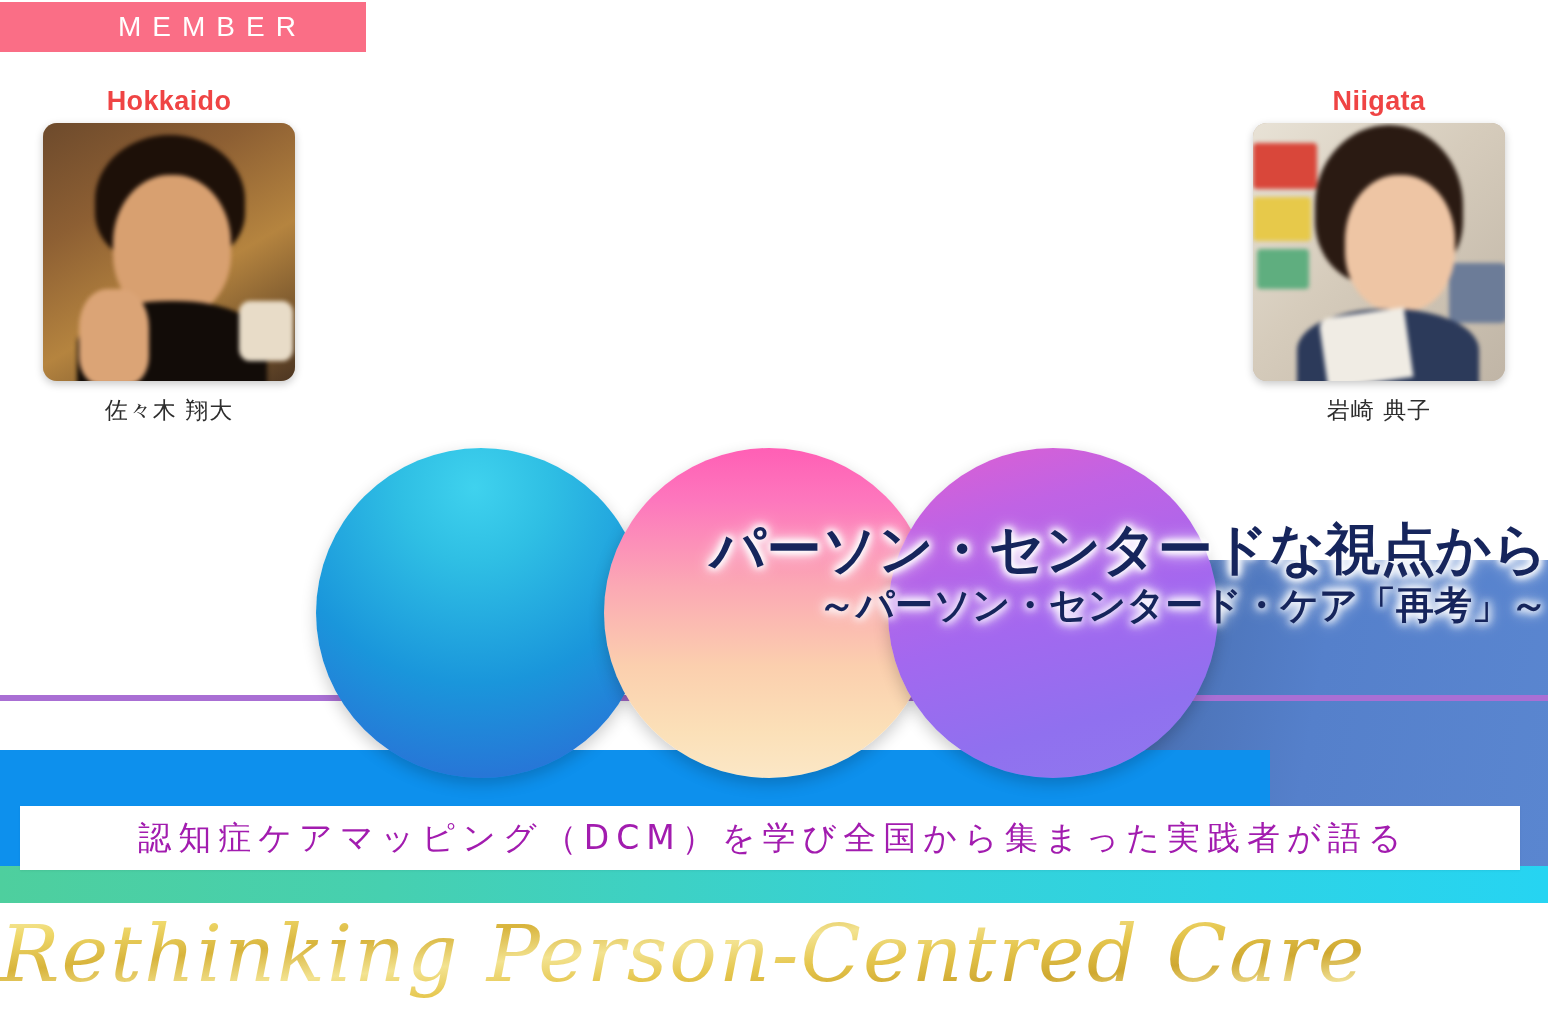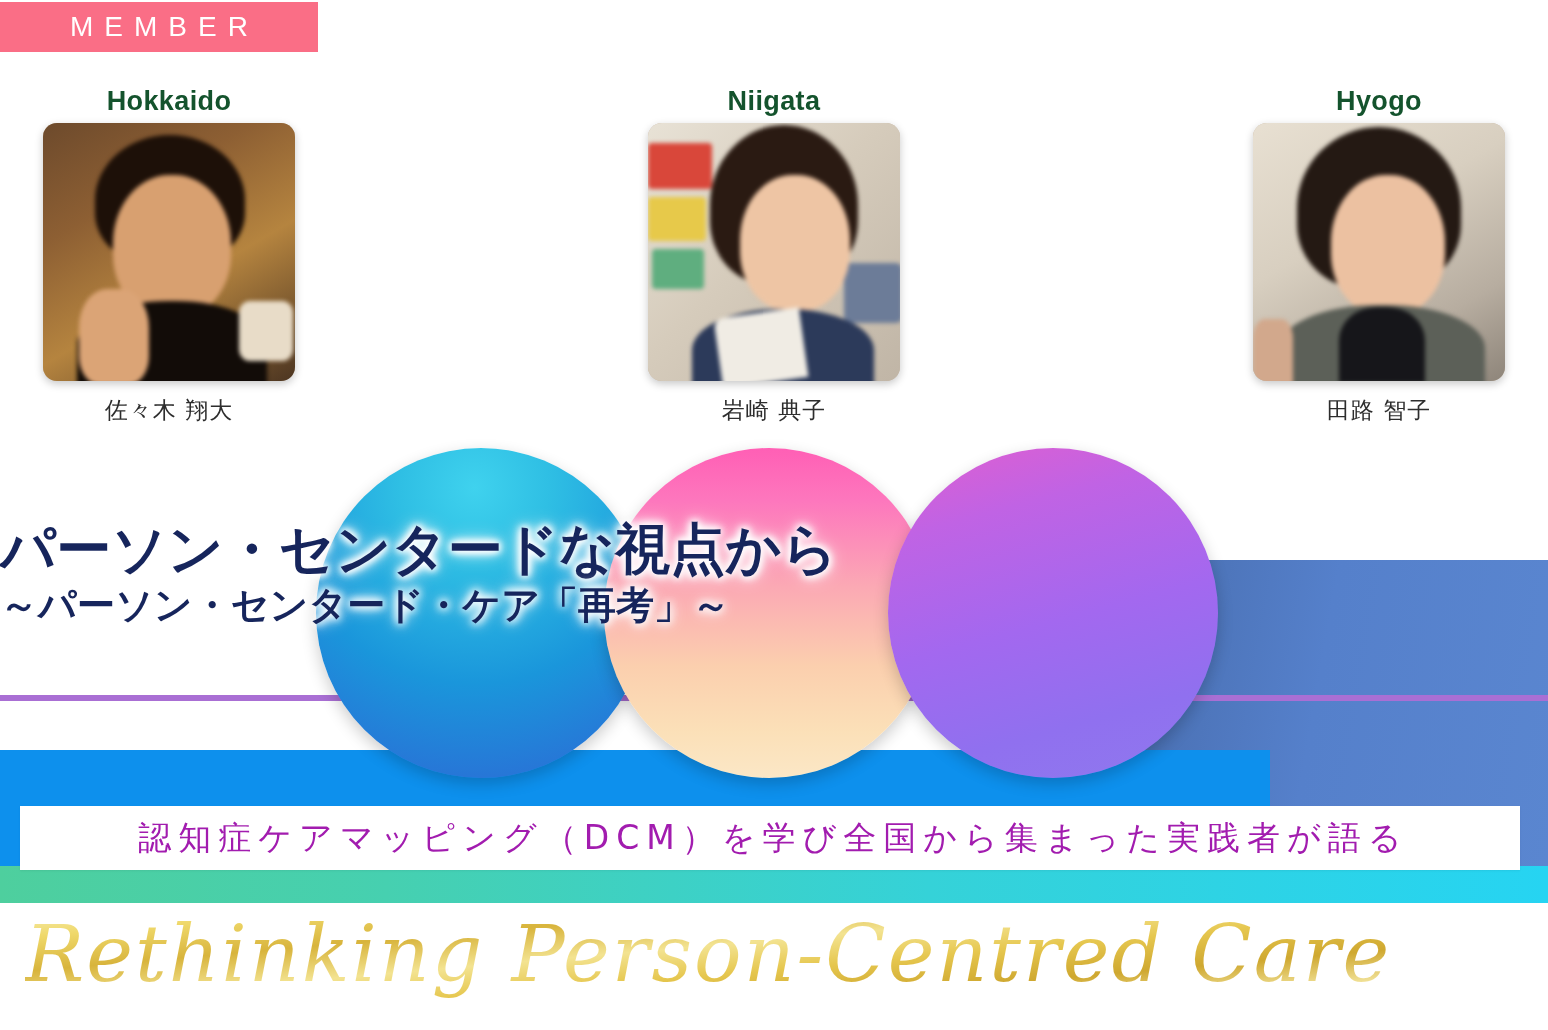--- a/index.html
+++ b/index.html
@@ -28,35 +28,35 @@
     position:absolute;left:0;top:866px;width:1548px;height:42px;
     background:linear-gradient(90deg,#4ecf9e 0%,#46d0b0 25%,#35d2d8 60%,#26d4f2 100%);
   }
   .bg-white-bottom{
     position:absolute;left:0;top:903px;width:1548px;height:127px;background:#ffffff;
   }
 
   
   .member-badge{
     position:absolute;left:0;top:2px;width:318px;height:50px;
-    background:#fa6e86;display:flex;align-items:center;justify-content:center;
+    background:#fa6e86;display:flex;align-items:center;justify-content:center;padding-left:48px;
   }
   .member-badge span{
     color:#ffffff;font-size:28px;font-weight:400;letter-spacing:11px;
     text-indent:11px;font-family:"Liberation Sans","DejaVu Sans",sans-serif;
   }
 
   
   .members{
     position:absolute;left:0;top:88px;width:1548px;height:350px;
     display:flex;justify-content:space-between;padding:0 42px;box-sizing:border-box;
   }
   .member{width:254px;display:flex;flex-direction:column;align-items:center;}
   .member-region{
-    font-size:27px;font-weight:bold;color:#14532d;letter-spacing:.4px;
+    font-size:27px;font-weight:bold;color:#ef4444;letter-spacing:.4px;
     margin-bottom:8px;line-height:1;
   }
   .photo{
     width:252px;height:258px;border-radius:14px;overflow:hidden;position:relative;
     box-shadow:0 3px 9px rgba(0,0,0,.22);background:#c9b6a0;
   }
   .photo .ph-bg{position:absolute;inset:0;}
   .member-name{
     margin-top:14px;font-size:23px;color:#2d2d2d;letter-spacing:1px;
     font-family:"DejaVu Sans","Liberation Sans",sans-serif;
@@ -83,21 +83,21 @@
     left:604px;top:448px;width:330px;height:330px;
     background:linear-gradient(180deg,#ff5fb5 0%,#fd77bd 16%,#fba9b4 42%,#fbcfae 66%,#fbe0b8 86%,#fbe7c6 100%);
   }
   .circ-purple{
     left:888px;top:448px;width:330px;height:330px;
     background:linear-gradient(165deg,#e05fd0 0%,#c063e4 22%,#a368ef 52%,#9070ef 78%,#8f79ee 100%);
   }
 
   
   .title-block{
-    position:absolute;left:0;top:520px;width:1548px;text-align:left;
+    position:absolute;left:0;top:520px;width:1548px;text-align:right;
     font-family:Liberation Serif, serif;
     color:#16255c;z-index:5;
   }
   .t-line1{
     font-size:55px;font-weight:bold;line-height:1.08;letter-spacing:0px;
     text-shadow:0 0 10px #fff,0 0 10px #fff,0 0 14px #fff,0 0 20px #fff,0 0 6px #fff;
   }
   .t-line2{
     font-size:55px;font-weight:bold;line-height:1.18;margin-top:4px;
     text-shadow:0 0 10px #fff,0 0 10px #fff,0 0 14px #fff,0 0 20px #fff,0 0 6px #fff;
@@ -113,21 +113,21 @@
     background:#ffffff;display:flex;align-items:center;justify-content:center;
     box-shadow:0 1px 2px rgba(0,0,0,.06);z-index:6;
   }
   .caption-banner span{
     color:#a21caf;font-size:33px;letter-spacing:7px;text-indent:7px;
     font-family:"DejaVu Sans","Liberation Sans",sans-serif;white-space:nowrap;
   }
 
   
   .gold-script{
-    position:absolute;left:12px;top:908px;width:1392px;text-align:center;z-index:6;
+    position:absolute;left:0;top:908px;width:1392px;z-index:6;
   }
   .gold-script span{
     display:inline-block;
     font-family:"DejaVu Serif","Liberation Serif",serif;
     font-style:italic;font-size:79px;font-weight:400;letter-spacing:2px;
     background:linear-gradient(175deg,#f7efb6 0%,#efd86a 14%,#d8b43c 30%,#f3e391 46%,#e6c74f 60%,#cfa830 76%,#f0e095 90%,#d9b63e 100%);
     -webkit-background-clip:text;background-clip:text;
     -webkit-text-fill-color:transparent;color:transparent;
     text-shadow:none;
   }
@@ -176,34 +176,20 @@
           <div style="position:absolute;left:196px;top:140px;width:58px;height:60px;background:#6c7c98;border-radius:6px;"></div>
           <div class="ph-hair" style="left:62px;top:2px;width:148px;height:160px;background:#2a1a12;"></div>
           <div class="ph-head" style="left:92px;top:52px;width:110px;height:136px;background:#eec5a4;"></div>
           <div class="ph-body" style="left:44px;top:186px;width:182px;height:86px;background:#2c3a5a;"></div>
           <div style="position:absolute;left:70px;top:190px;width:86px;height:70px;background:#f0ece4;border-radius:10px 0 0 0;transform:rotate(-8deg);"></div>
         </div>
       </div>
       <div class="member-name">岩崎 典子</div>
     </div>
 
-    <div class="member">
-      <div class="member-region">Hyogo</div>
-      <div class="photo">
-        <div class="ph-bg" style="background:linear-gradient(150deg,#e8e0d2 0%,#d8cfc0 40%,#b7ada0 75%,#8e857a 100%);"></div>
-        <div class="ph-figure ph-blur">
-          <div class="ph-hair" style="left:44px;top:4px;width:164px;height:162px;background:#241913;"></div>
-          <div class="ph-head" style="left:78px;top:52px;width:114px;height:140px;background:#ecc1a1;"></div>
-          <div class="ph-body" style="left:26px;top:182px;width:206px;height:90px;background:#5c6058;"></div>
-          <div style="position:absolute;left:86px;top:184px;width:86px;height:76px;background:#16161a;border-radius:44% 44% 0 0;"></div>
-          <div style="position:absolute;left:0;top:196px;width:40px;height:66px;background:#d2a88c;border-radius:30% 30% 0 0;"></div>
-        </div>
-      </div>
-      <div class="member-name">田路 智子</div>
-    </div>
 
 
   </div>
 
   <div class="circles">
     <div class="circ circ-blue"></div>
     <div class="circ circ-pink"></div>
     <div class="circ circ-purple"></div>
   </div>
 

